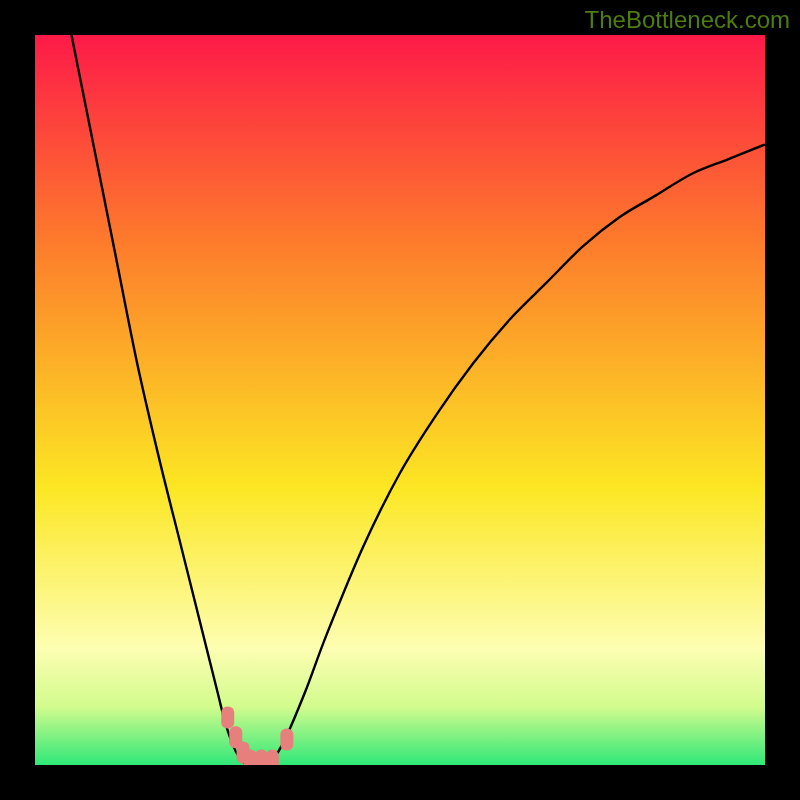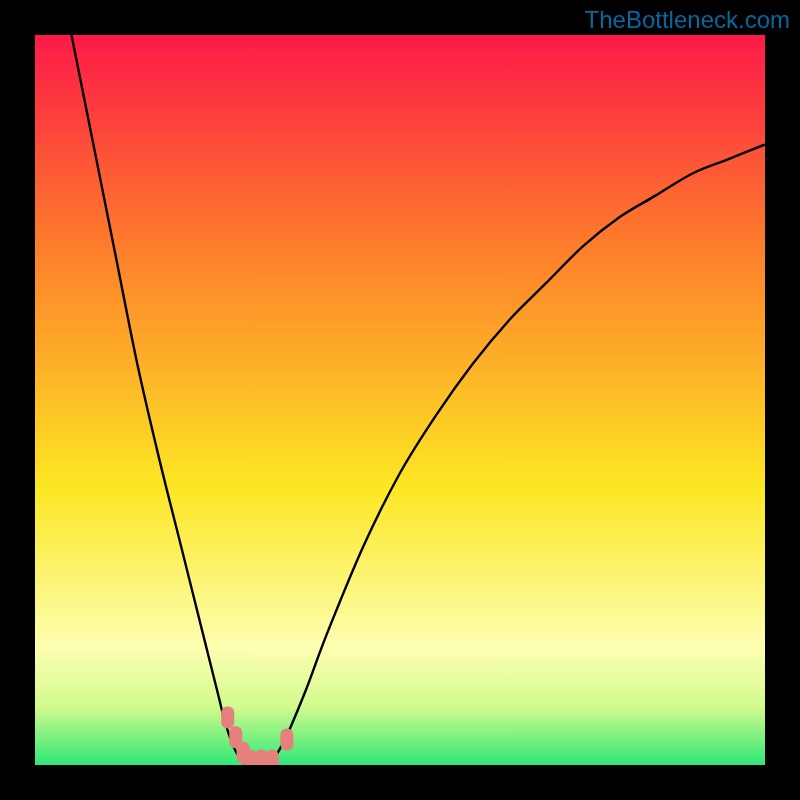--- a/index.html
+++ b/index.html
@@ -20,21 +20,21 @@
     left: 35px;
     top: 35px;
     width: 730px;
     height: 730px;
     overflow: hidden;
   }
   .watermark {
     position: absolute;
     top: 6px;
     right: 10px;
-    color: #0369a1;
+    color: #4d7c0f;
     font-size: 24px;
     font-weight: 500;
     font-family: Arial, sans-serif;
   }
 </style>
 </head>
 <body>
 
 <div class="frame">
 

